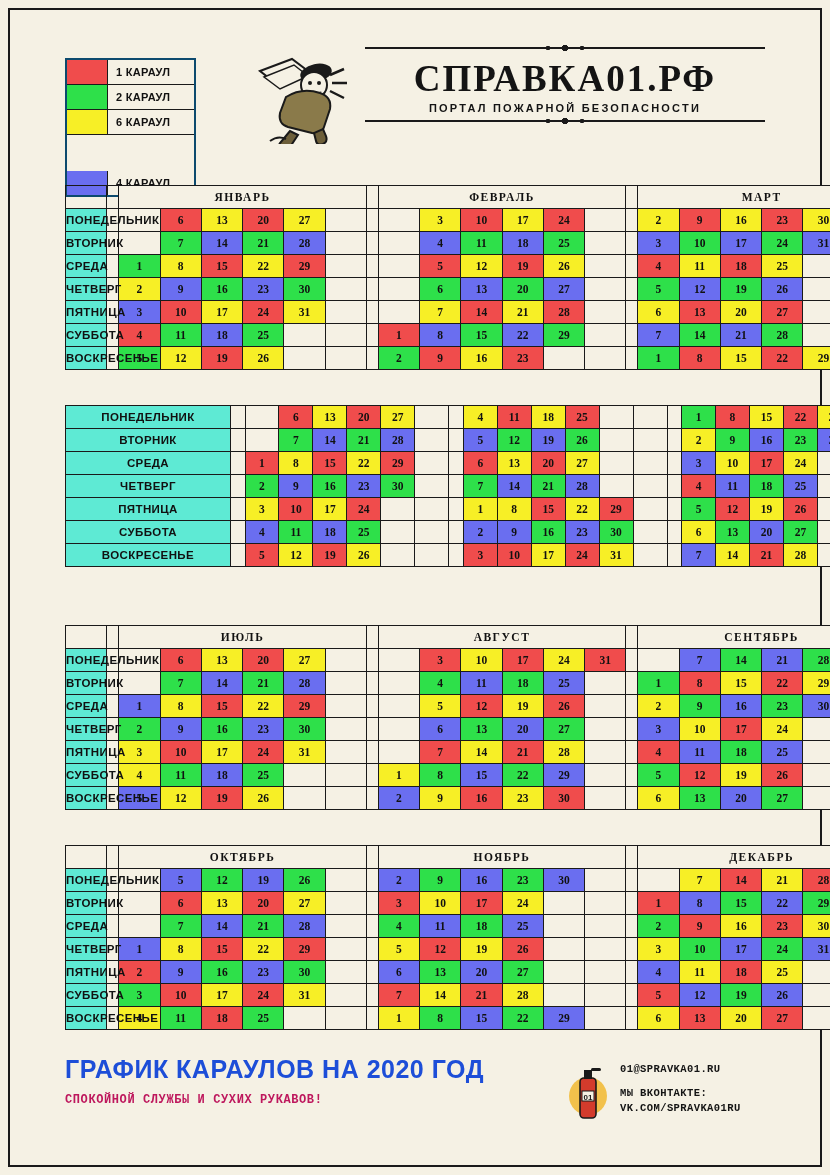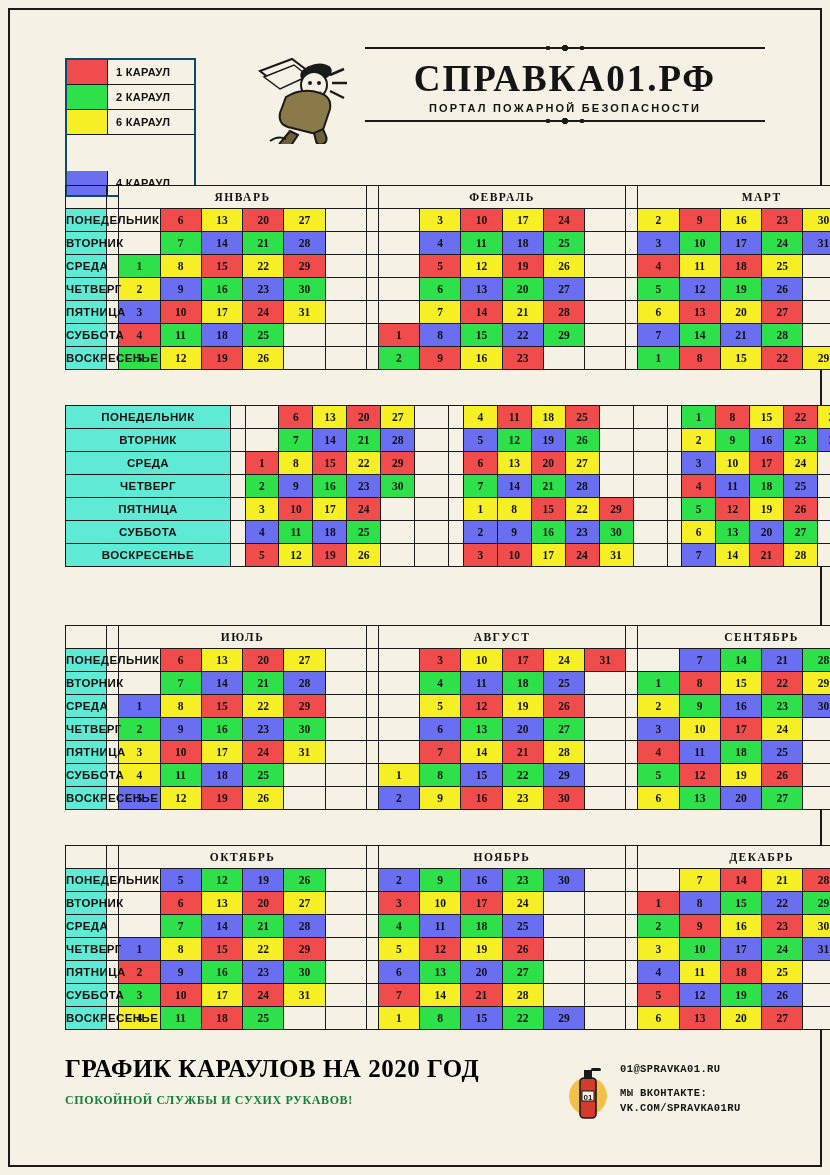--- a/index.html
+++ b/index.html
@@ -131,33 +131,33 @@
   }
   td.mpad{border:none;background:transparent;}
   
   .k1{background:#f04c4c;}
   .k2{background:#2ee04a;}
   .k3{background:#f7ef26;}
   .k4{background:#6a6ef0;}
   
   .footer-title{
     position:absolute;left:65px;top:1055px;
-    font-family:Liberation Serif, serif;
+    font-family:Liberation Sans, sans-serif;
     font-weight:bold;
     font-size:25px;
     letter-spacing:.5px;
-    color:#000000;
+    color:#1d4ed8;
   }
   .footer-sub{
     position:absolute;left:65px;top:1093px;
-    font-family:Liberation Serif, serif;
+    font-family:Liberation Mono, monospace;
     font-weight:bold;
     font-size:12px;
     letter-spacing:.6px;
-    color:#15803d;
+    color:#be185d;
   }
   .contacts{
     position:absolute;left:620px;top:1062px;
     font-family:Liberation Mono, monospace;
     font-weight:bold;
     font-size:10.5px;
     letter-spacing:.4px;
     line-height:15px;
     color:#141414;
   }

